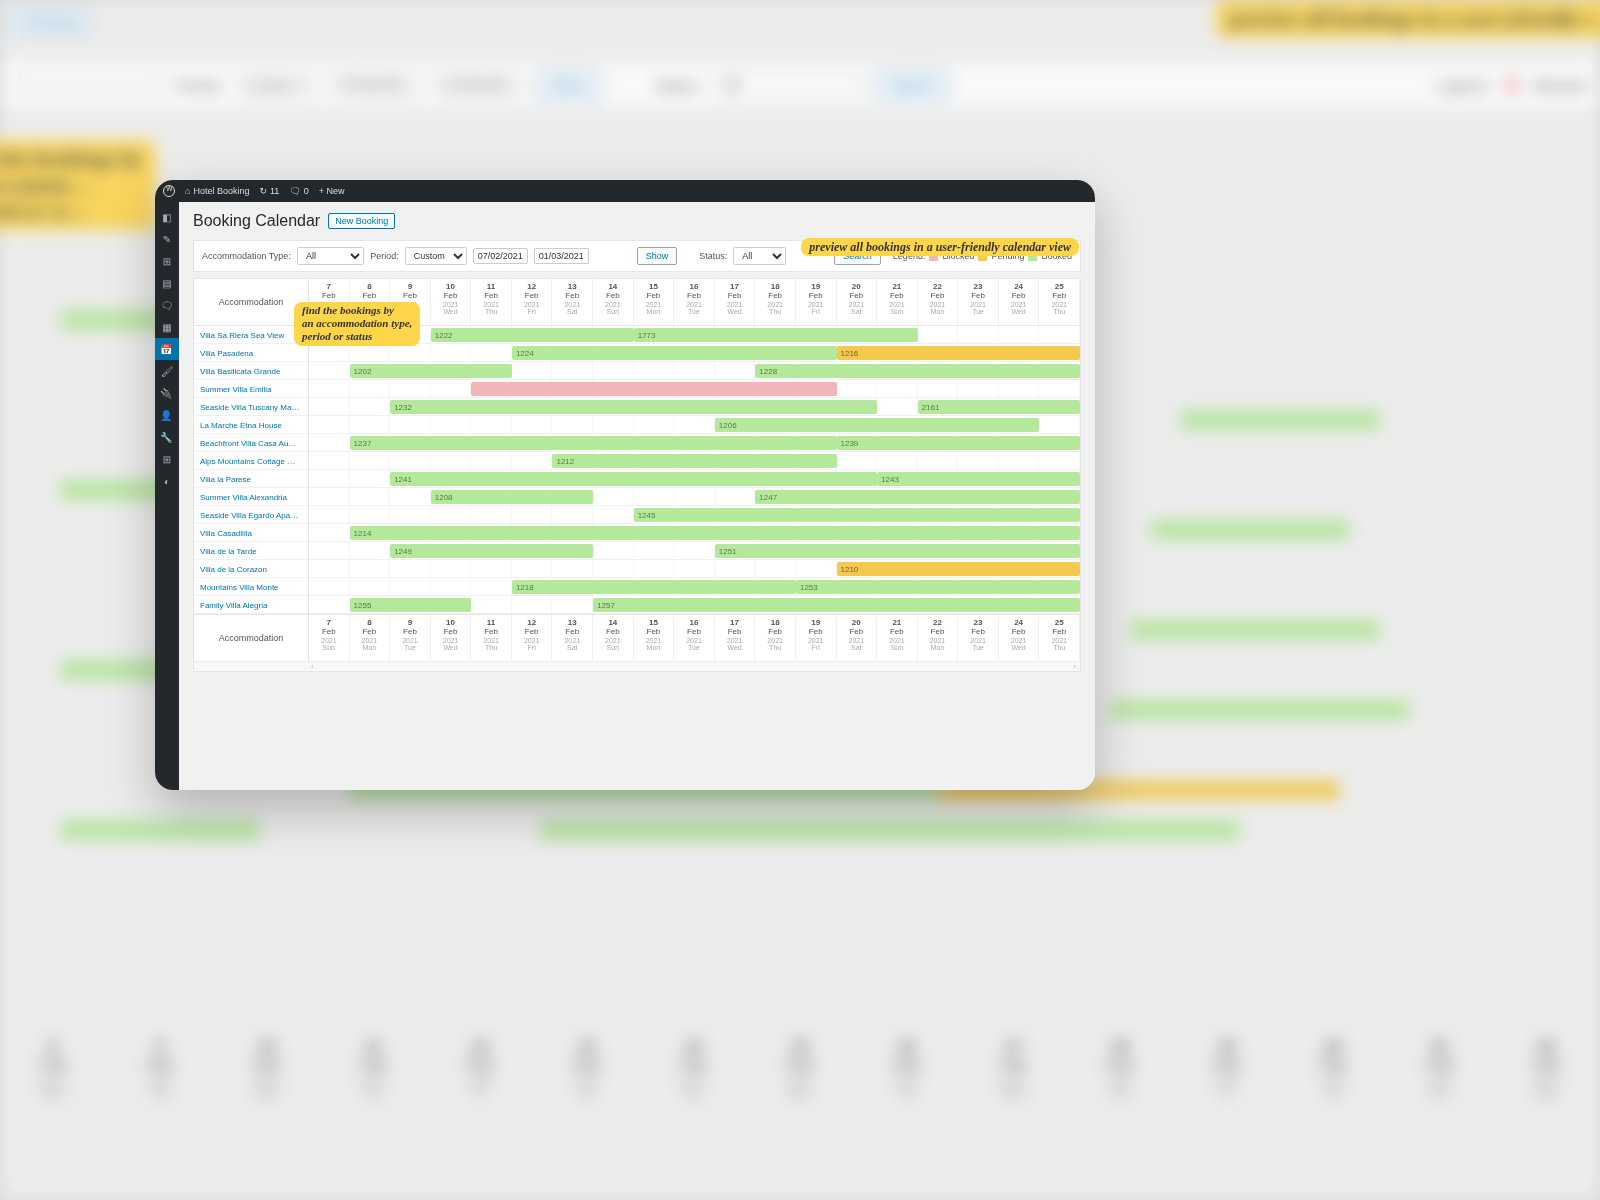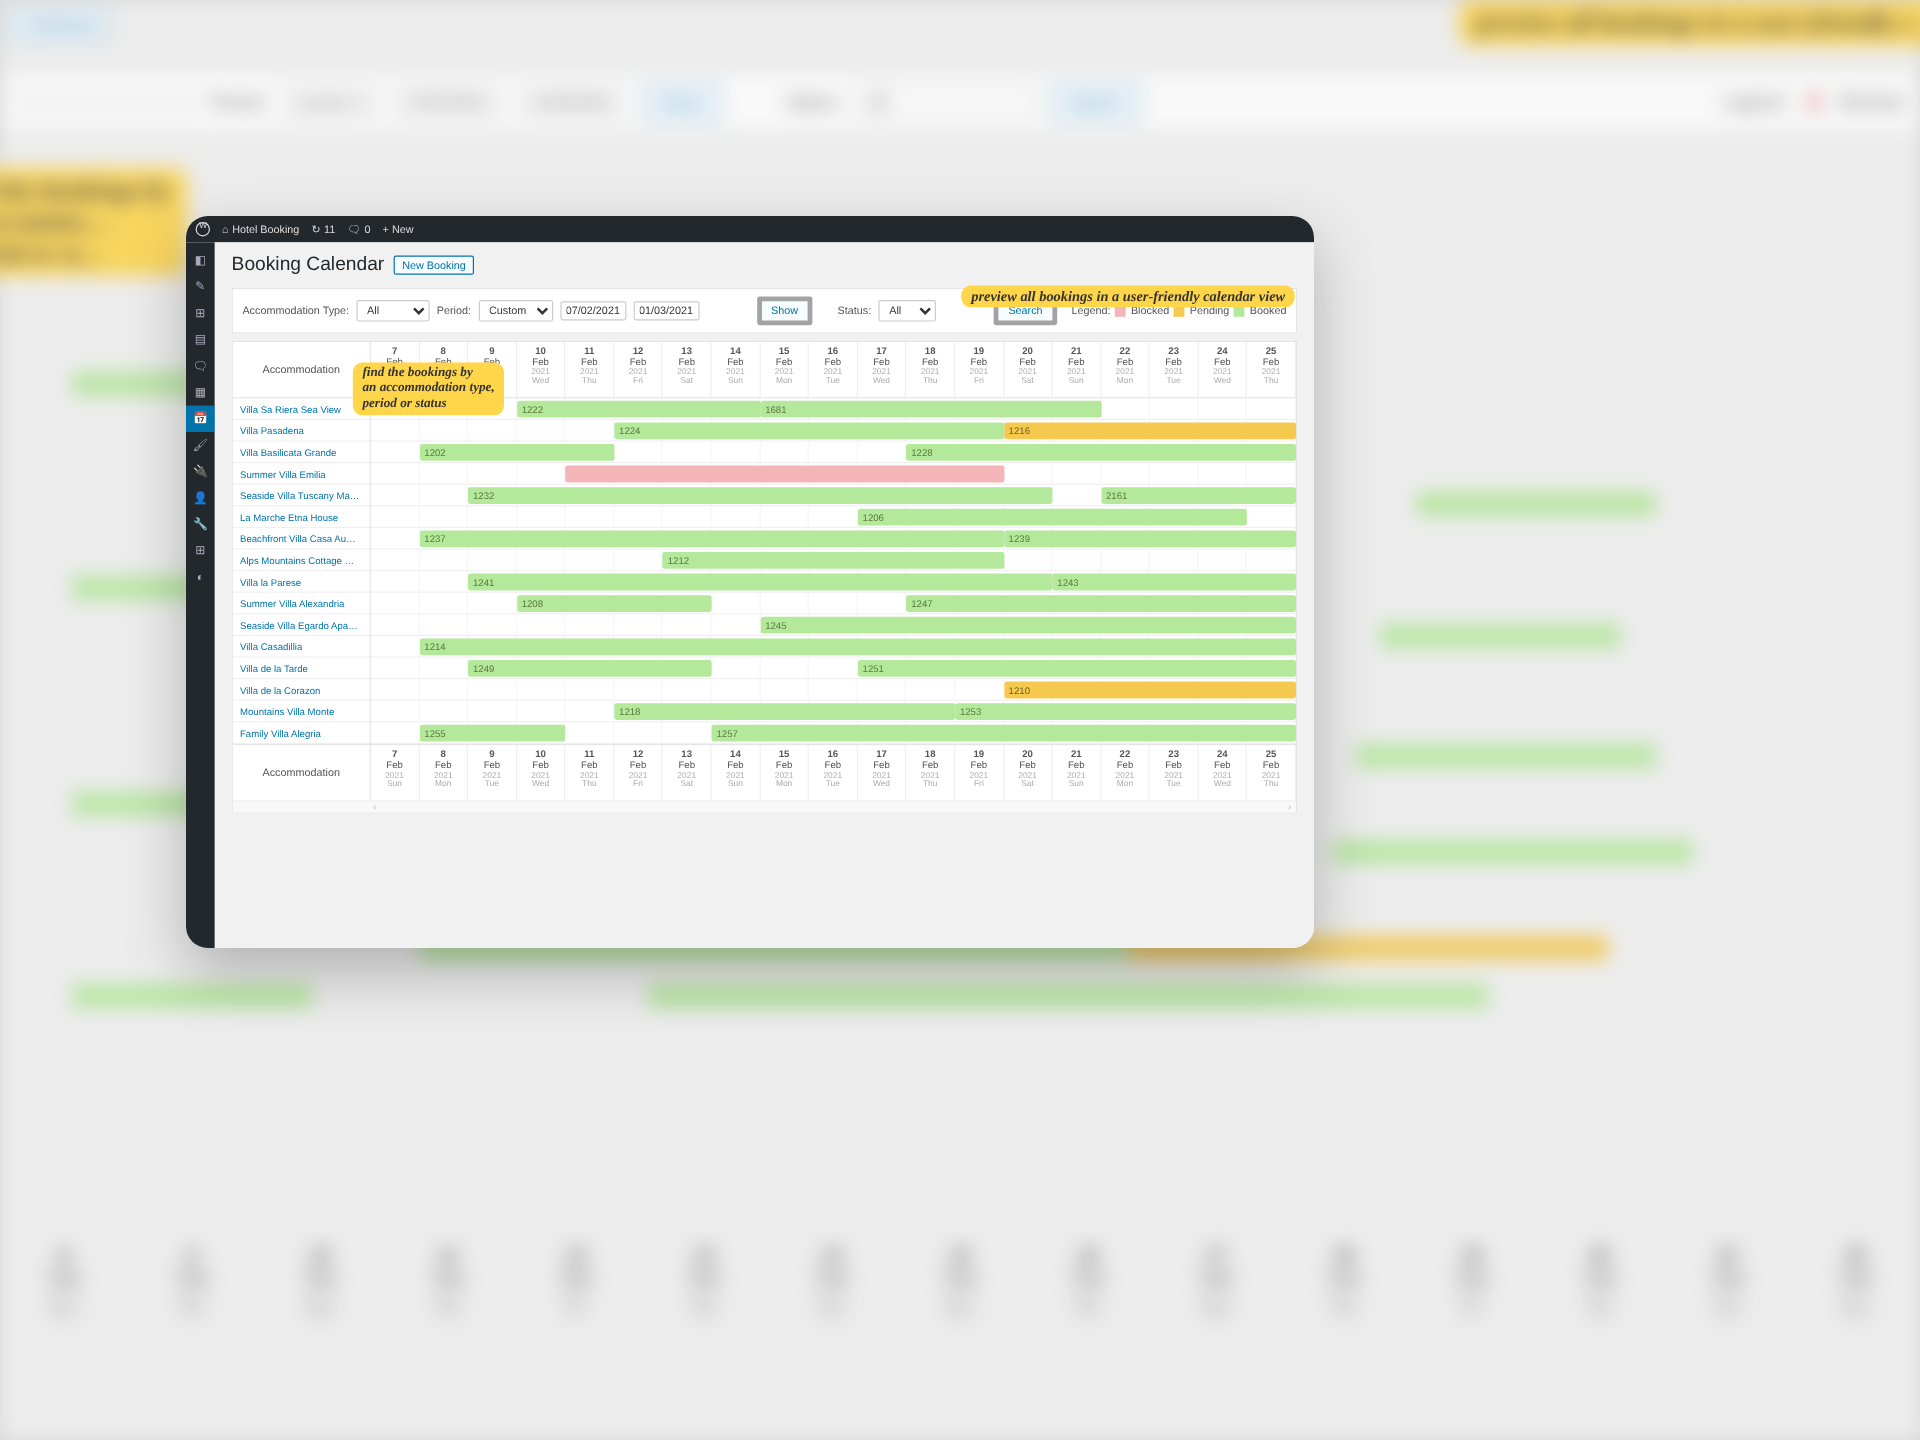--- a/index.html
+++ b/index.html
@@ -35,21 +35,21 @@
 
 
 .content { position: absolute; top: 22px; left: 24px; right: 0; bottom: 0; background: #f1f1f1; padding: 10px 14px 0 14px; }
 .page-title { font-size: 16px; font-weight: 400; color: #23282d; display: flex; align-items: center; gap: 8px; margin-bottom: 10px; }
 .new-booking-btn { font-size: 9px; color: #0073aa; border: 1px solid #0073aa; background: #f7fcfe; padding: 2px 6px; border-radius: 2px; cursor: pointer; }
 
 
 .filterbar { background: #fff; border: 1px solid #e5e5e5; padding: 6px 8px; display: flex; align-items: center; gap: 6px; font-size: 9px; color: #555; }
 .filterbar label { white-space: nowrap; }
 .filterbar select, .filterbar input { font-size: 9px; padding: 2px 4px; border: 1px solid #ccc; border-radius: 2px; background: #fff; color: #333; }
-.filterbar .btn { font-size: 9px; color: #0073aa; border: 4px solid #a3a3a3; background: #f7fcfe; padding: 3px 8px; border-radius: 2px; cursor: pointer; margin-left: 42px; }
+.filterbar .btn { font-size: 9px; color: #0073aa; border: 1px solid #a3a3a3; background: #f7fcfe; padding: 3px 8px; border-radius: 2px; cursor: pointer; margin-left: 42px; }
 .filterbar .spacer { flex: 1; }
 .legend { display: flex; align-items: center; gap: 4px; font-size: 9px; }
 .legend .sw { width: 9px; height: 9px; display: inline-block; }
 .sw.blocked { background: #f4b5b9; }
 .sw.pending { background: #f5c94e; }
 .sw.booked { background: #b4e89a; }
 
 
 .annot { position: absolute; font-family: "Comic Sans MS", cursive; font-style: italic; font-weight: bold; color: #333; background: #ffd54a; border-radius: 8px; padding: 2px 8px; z-index: 50; font-size: 12px; line-height: 1.2; }
 
@@ -423,21 +423,21 @@
               <div class="gc"></div>
               <div class="gc"></div>
               <div class="gc"></div>
               <div class="gc"></div>
               <div class="gc"></div>
               <div class="gc"></div>
               <div class="gc"></div>
               <div class="gc"></div>
               <div class="gc"></div>
               <div class="booking booked" style="left: 15.7895%; width: 26.3158%;">1222</div>
-              <div class="booking booked" style="left: 42.1053%; width: 36.8421%;">1681</div>
+              <div class="booking booked" style="left: 42.1053%; width: 36.8421%;">1773</div>
             </div>
           </div>
           <div class="cal-row">
             <div class="acc-col">Villa Pasadena</div>
             <div class="row-grid">
               <div class="gc"></div>
               <div class="gc"></div>
               <div class="gc"></div>
               <div class="gc"></div>
               <div class="gc"></div>

